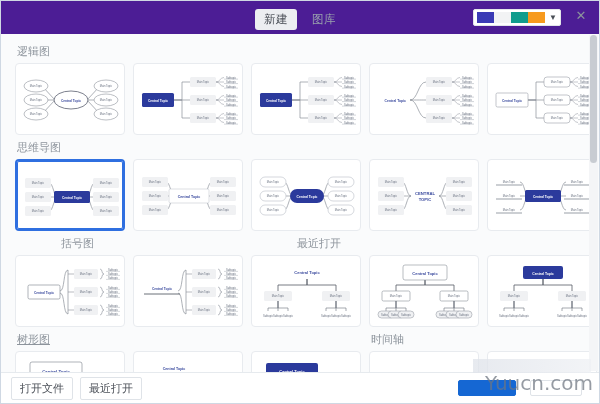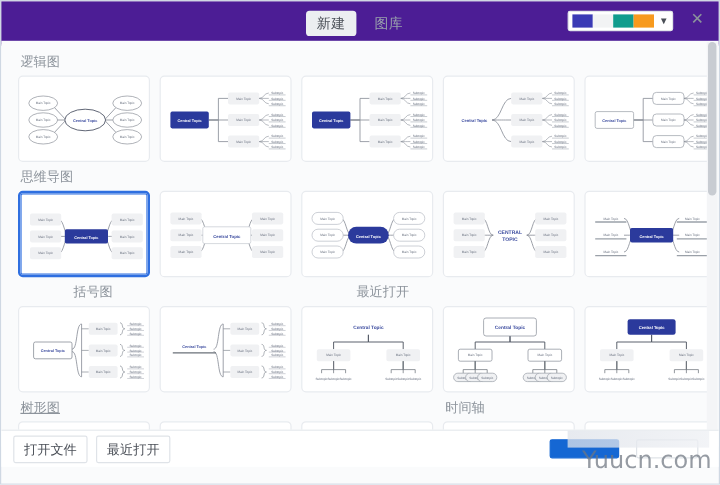--- a/index.html
+++ b/index.html
@@ -42,21 +42,21 @@
   .secrow { position:relative; margin-bottom:3px; }
   .sechead { display:flex; }
   .sectitle { font-size:11px; color:#8d949c; padding:2px 0 4px 2px; }
   .grid { display:flex; gap:8px; }
   .card { width:110px; height:72px; background:#ffffff; border:1px solid #e8ebef;
     border-radius:4px; position:relative; overflow:hidden; flex:none; }
   .card.sel { border:2px solid #2f6fe0; box-shadow:0 0 0 1px #2f6fe0 inset; }
   .card svg { display:block; width:110px; height:72px; }
 
   
-  .footer { position:absolute; left:0; right:0; bottom:14px; height:31px;
+  .footer { position:absolute; left:0; right:0; bottom:0; height:31px;
     background:#ffffff; border-top:1px solid #e6eaee;
     display:flex; align-items:center; padding:0 10px; }
   .fbtn { font-size:11px; padding:3px 8px; border:1px solid #dfe3e8;
     background:#fff; border-radius:2px; color:#4a4f57; margin-right:7px; }
   .fright { margin-left:auto; display:flex; align-items:center; gap:7px; }
   .fbtn.primary { background:#1567d3; border-color:#1567d3; color:#fff; }
   .watermark { position:absolute; right:6px; bottom:8px; font-size:20px;
     color:#6e7681; opacity:.72; letter-spacing:0; pointer-events:none;
     font-family:"DejaVu Sans",sans-serif; }
   .wm-blur { position:absolute; right:8px; bottom:30px; width:118px; height:14px;

